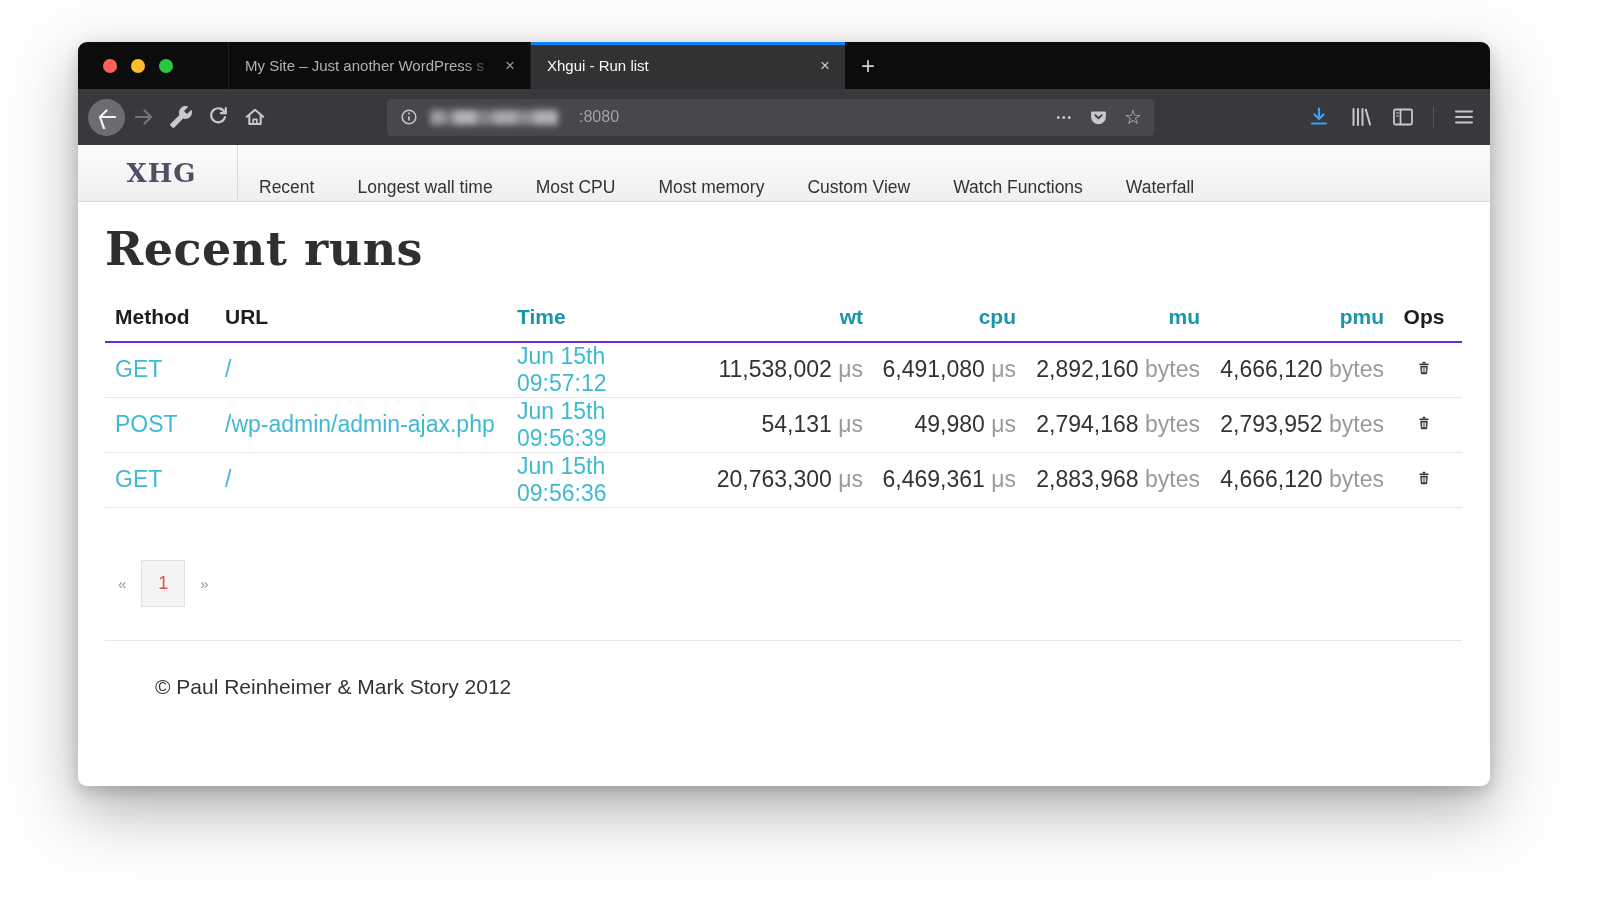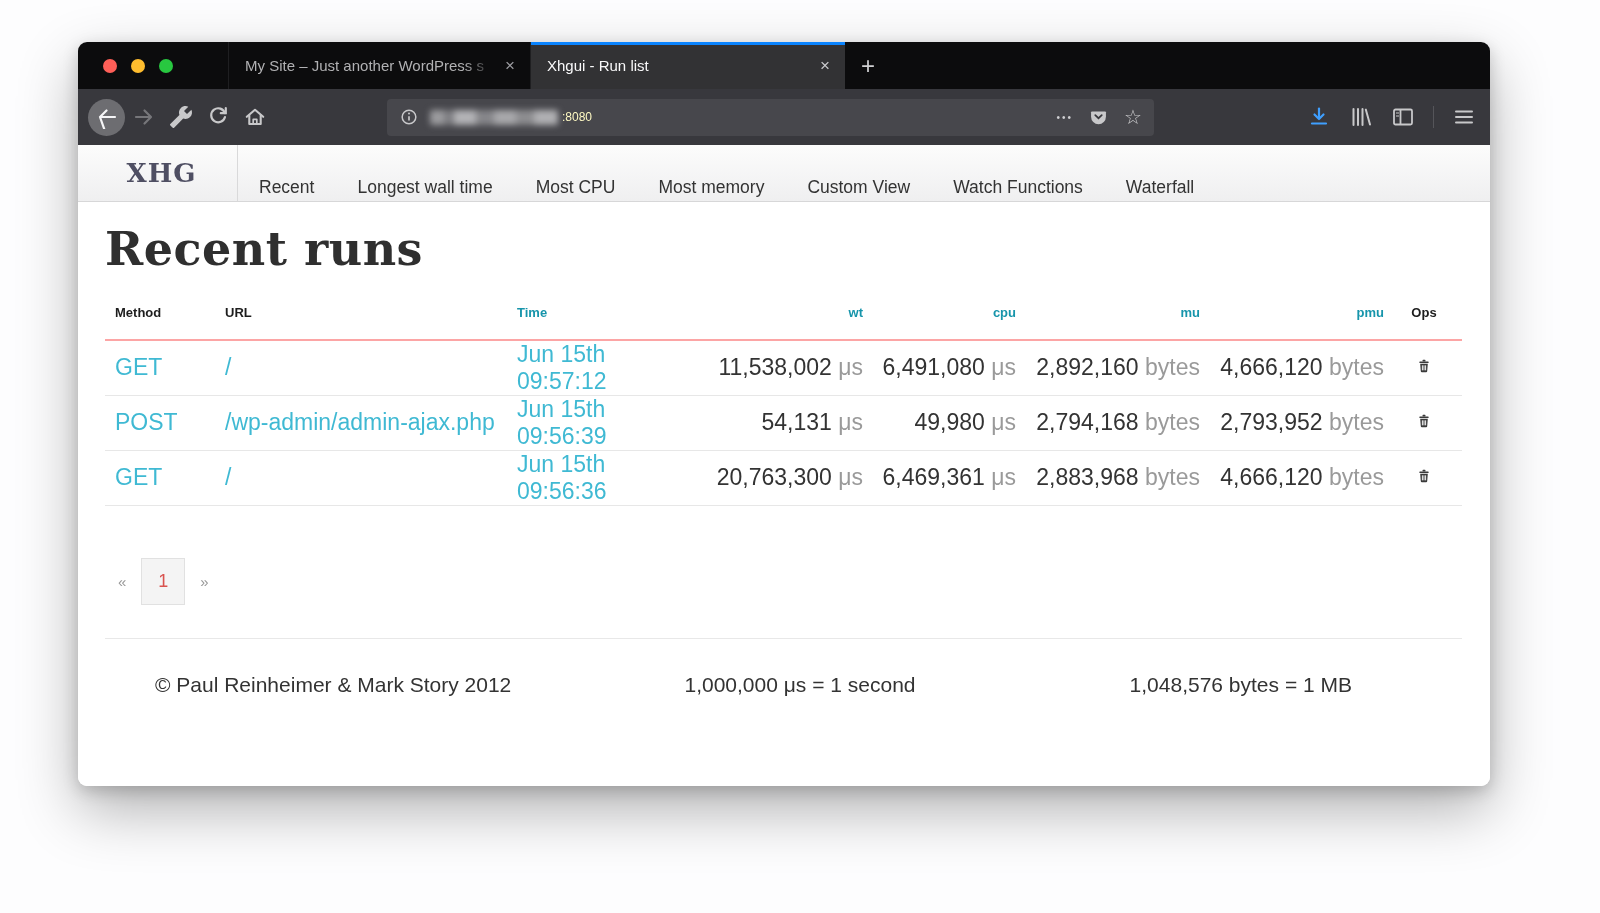--- a/index.html
+++ b/index.html
@@ -32,21 +32,21 @@
   
   .toolbar { height:56px; background:#38383d; display:flex; align-items:center; padding:0 14px 0 10px; }
   .tb-back { width:37px; height:37px; border-radius:50%; background:#6d6d71; display:flex; align-items:center; justify-content:center; margin-right:7px; flex:none; }
   .tb-ic { width:24px; height:24px; flex:none; display:block; }
   .tb-sp { margin-right:13px; }
   .urlbar { margin-left:120px; width:767px; height:37px; background:#47474c; border-radius:4px;
     display:flex; align-items:center; padding:0 12px; flex:none; }
   .url-blur { width:128px; height:15px; margin-left:11px; border-radius:2px;
     background:linear-gradient(90deg,#9b9b9e 0 14px,#7e7e82 14px 24px,#b3b3b6 24px 46px,#86868a 46px 64px,#a8a8ab 64px 86px,#8d8d90 86px 104px,#b0b0b3 104px 128px);
     filter:blur(3px); }
-  .url-port { color:#fef9c3; font-size:12px; margin-left:4px; }
+  .url-port { color:#a3a3a3; font-size:16px; margin-left:21px; }
   .url-right { margin-left:auto; display:flex; align-items:center; gap:15px; }
   .dots { color:#cfcfd2; font-size:10px; letter-spacing:2px; }
   .star { color:#c8c8ca; font-size:20px; line-height:1; }
   .tb-right { margin-left:auto; display:flex; align-items:center; gap:18px; }
   .tb-divider { width:1px; height:22px; background:#55555a; }
   
   .page { background:#fff; height:641px; }
   .xh-nav { height:57px; background:linear-gradient(#fcfcfc,#efeff0); border-bottom:1px solid #d7d7d8; display:flex; align-items:stretch; }
   .xh-logo { width:152px; display:flex; align-items:center; justify-content:center;
     font-family:"DejaVu Serif", serif; font-weight:bold; font-size:26px; color:#4f4f63; letter-spacing:1px;
@@ -56,22 +56,22 @@
   .page-title { margin:22px 0 0 27px; font-family:"DejaVu Serif", serif; font-size:46px; font-weight:800;
     color:#2f2f2f; letter-spacing:.5px; line-height:1.1; }
   .well { margin:25px 28px 0 27px; height:62px; background:#eee; border-radius:4px;
     display:flex; align-items:center; justify-content:flex-end; padding-right:12px; gap:7px; }
   .btn { height:35px; display:inline-flex; align-items:center; gap:8px; padding:0 13px;
     border:1px solid #c3c3c3; border-radius:4px; background:linear-gradient(#ffffff,#e8e8e8);
     font-size:15.5px; color:#333; box-shadow:0 1px 1px rgba(0,0,0,.06); cursor:pointer; font-family:inherit; }
   .btn svg { display:block; }
   
   table.runs { margin:16px 28px 0 27px; width:1357px; border-collapse:collapse; table-layout:fixed; }
-  .runs th { font-size:13px; font-weight:bold; color:#1d1d1d; text-align:left;
-    padding:14px 2px 19px; border-bottom:2px solid #fca5a5; }
+  .runs th { font-size:21px; font-weight:bold; color:#1d1d1d; text-align:left;
+    padding:14px 2px 12px; border-bottom:2px solid #6d28d9; }
   .runs th a { color:#1795ab; text-decoration:none; cursor:pointer;text-align:center; }
   .runs td { font-size:23px; color:#333; height:51px; border-bottom:1px solid #e7e7e7; padding:0 2px; }
   .runs .c1 { padding-left:10px; }
   .runs .num { text-align:right; }
   .runs .ops { text-align:center; }
   .runs td a { color:#3fb9d3; text-decoration:none; cursor:pointer; }
   .unit { color:#9a9a9a; }
   .trash-btn { background:none; border:none; padding:2px 4px; cursor:pointer; }
   .trash-btn svg { display:block; }
   
@@ -277,18 +277,16 @@
     </table>
 
     <div class="paging">
       <a class="page-arrow">«</a>
       <div class="page-current">1</div>
       <a class="page-arrow">»</a>
     </div>
 
     <div class="footerbar">
       <div class="f-left">© Paul Reinheimer &amp; Mark Story 2012</div>
-      <div class="f-center">1,000,000 μs = 1 second</div>
-      <div class="f-right">1,048,576 bytes = 1 MB</div>
     </div>
 
   </div>
 </div>
 
 </body></html>

